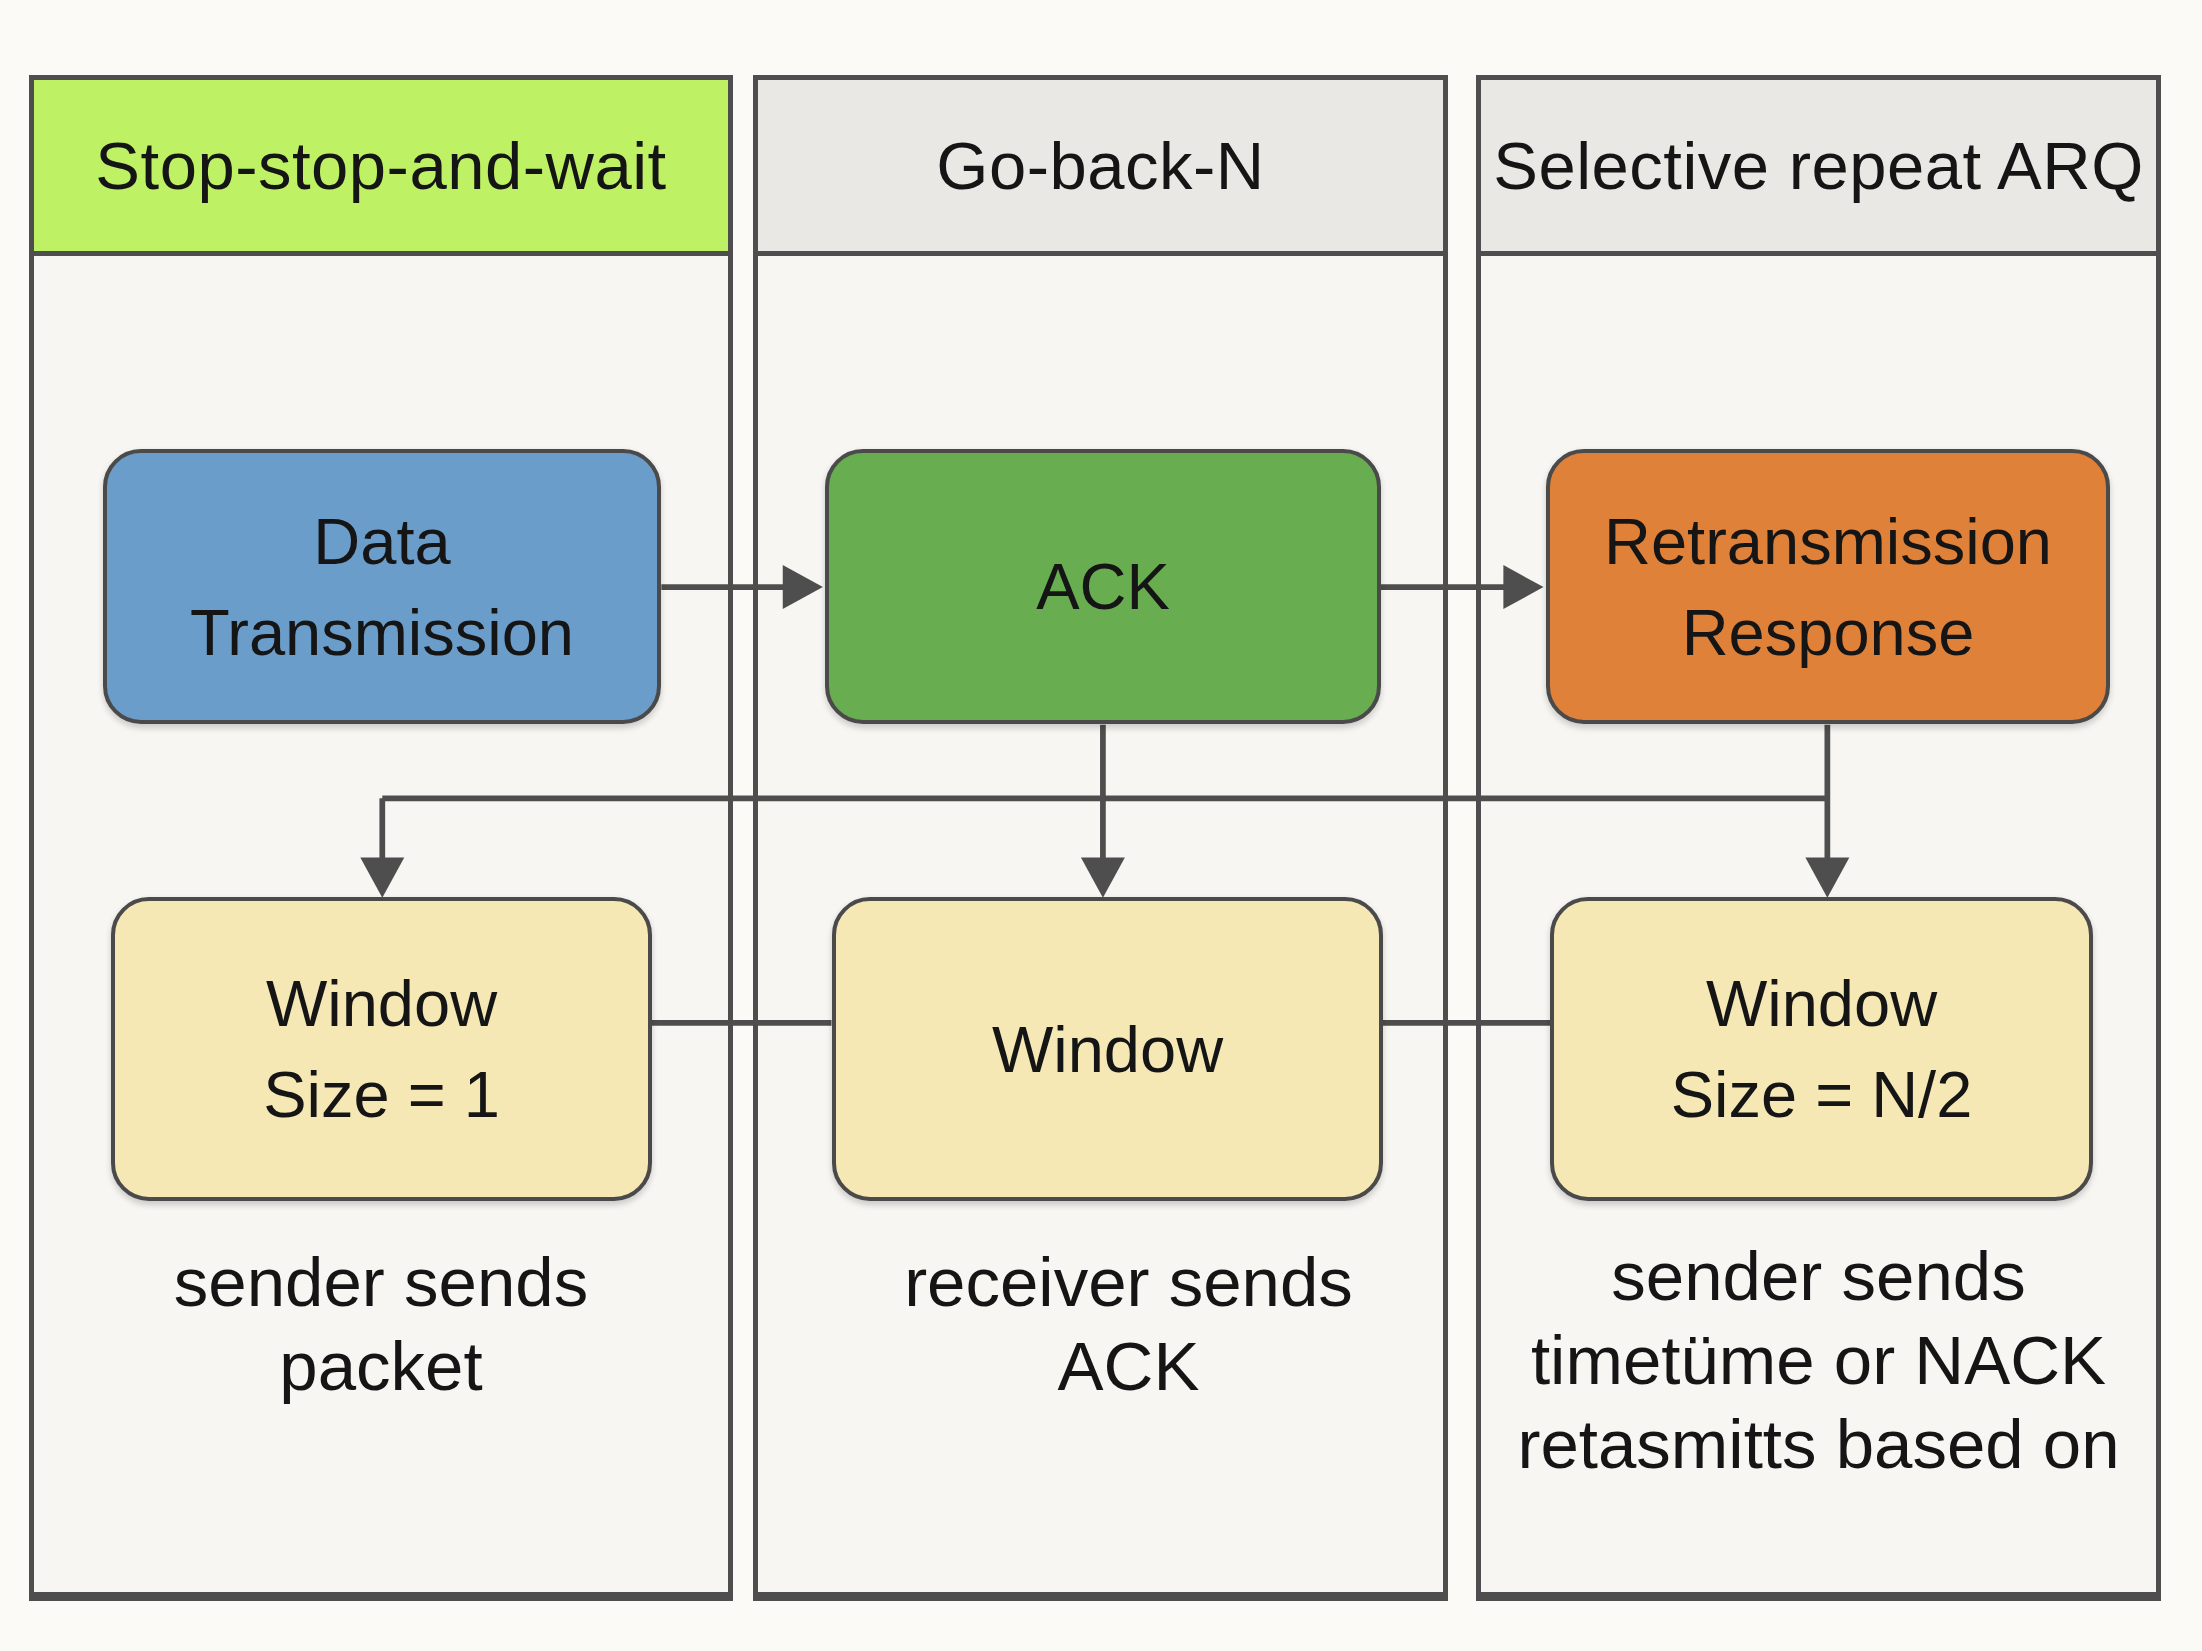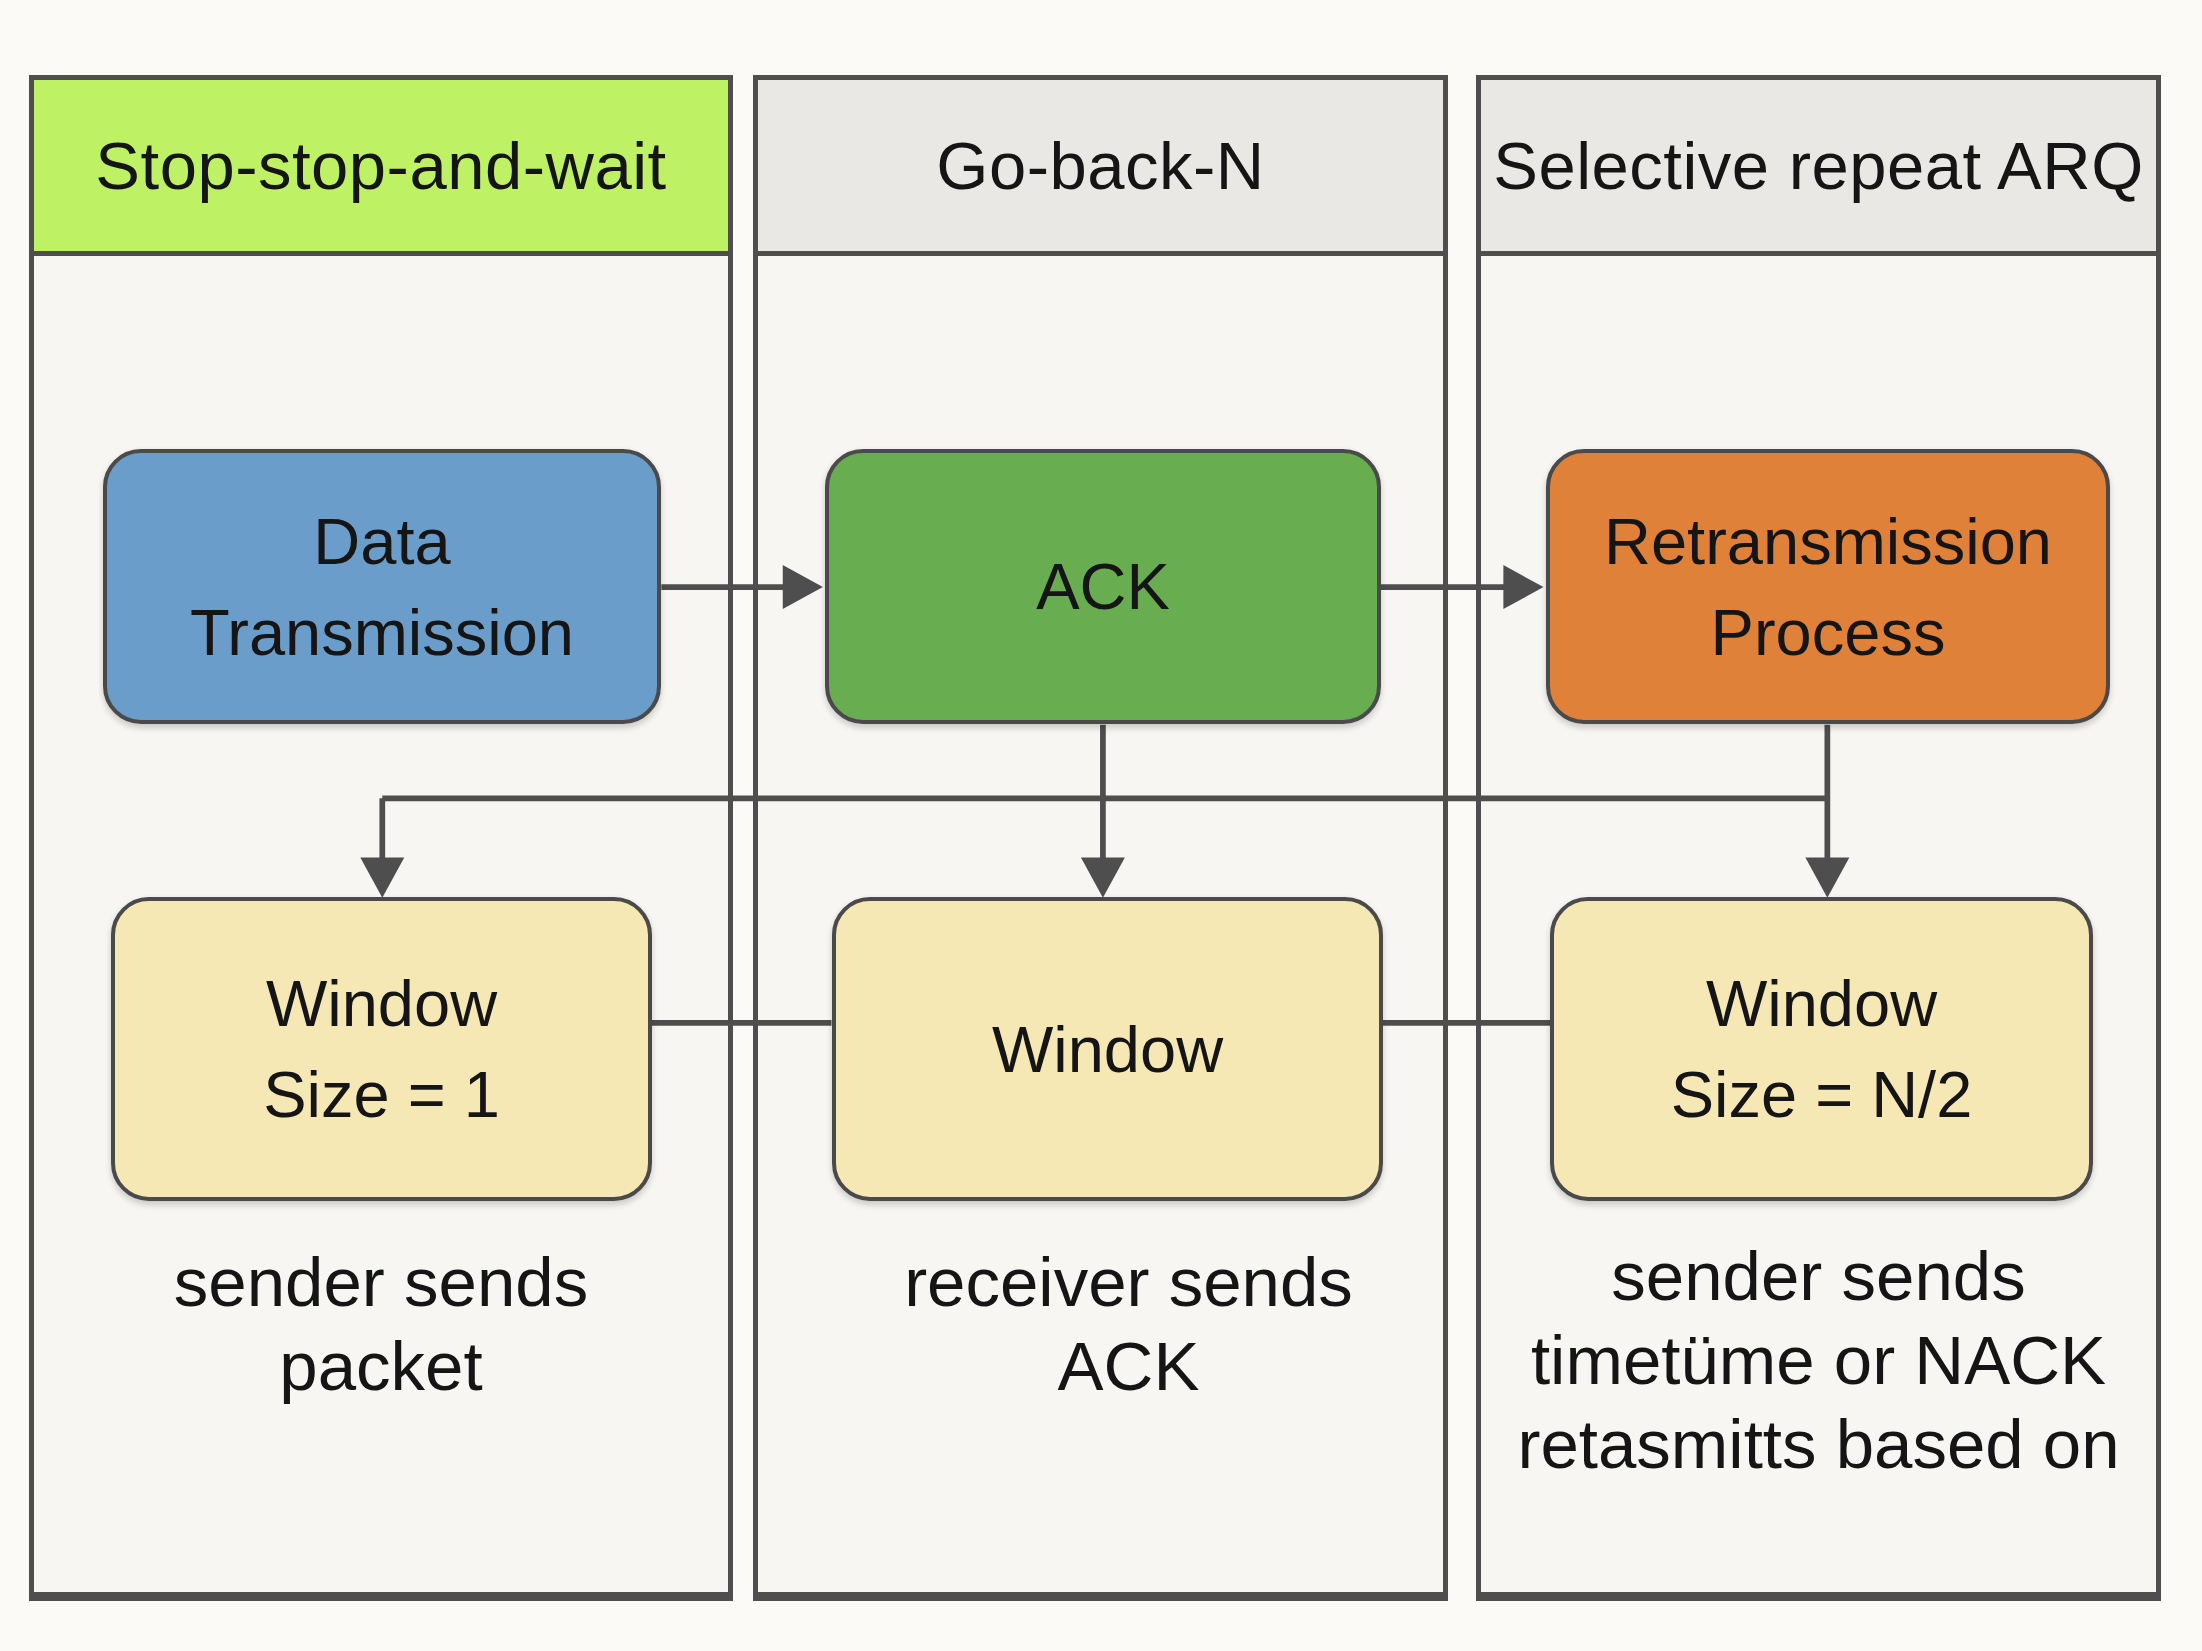--- a/index.html
+++ b/index.html
@@ -125,21 +125,21 @@
     <div>Data</div>
     <div>Transmission</div>
   </div>
 
   <div class="node top-node" style="left: 825px; width: 556px; background: rgb(104, 173, 80);">
     <div>ACK</div>
   </div>
 
   <div class="node top-node" style="left: 1546px; width: 564px; background: rgb(224, 129, 58);">
     <div>Retransmission</div>
-    <div>Process</div>
+    <div>Response</div>
   </div>
 
   <div class="node window-node" style="left: 111px; width: 541px; background: rgb(246, 232, 181);">
     <div>Window</div>
     <div>Size = 1</div>
   </div>
 
   <div class="node window-node" style="left: 832px; width: 551px; background: rgb(246, 232, 181);">
     <div>Window</div>
   </div>

